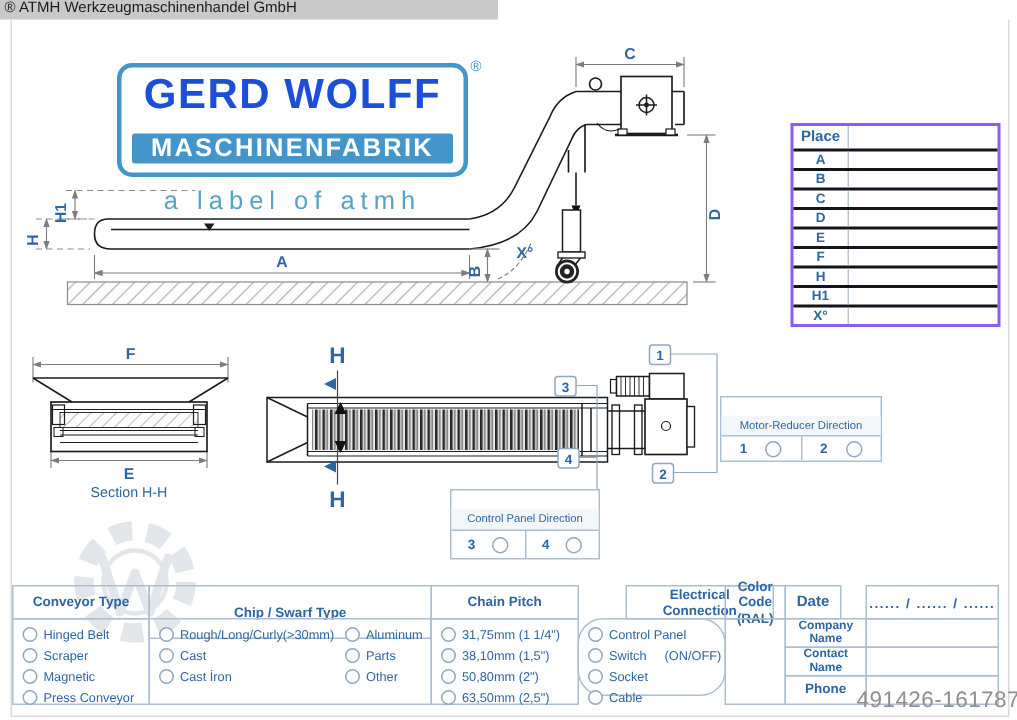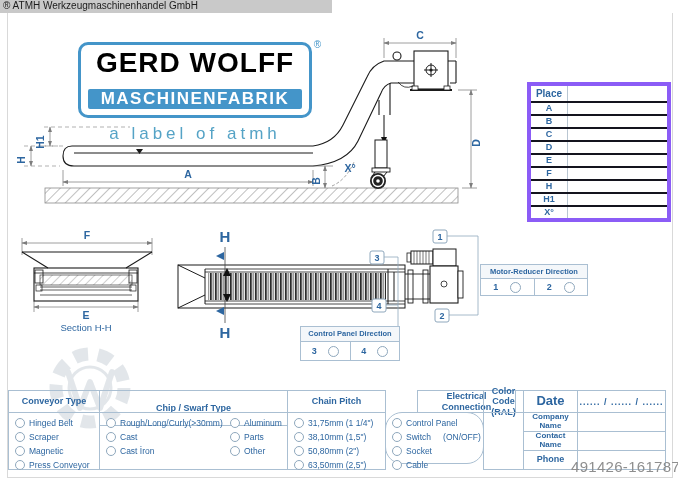--- a/index.html
+++ b/index.html
@@ -18,47 +18,47 @@
   .topbar{position:absolute;left:0;top:0;width:332px;height:13px;background:#c9c9c9;}
   .topbar span{position:absolute;left:3px;top:0px;font-size:10px;color:#1c1c1c;white-space:nowrap;}
   
   .fr{position:absolute;background:#d9d9d9;}
   .fr.l{left:7px;top:13px;width:1px;height:464px;}
   .fr.r{left:672px;top:13px;width:1px;height:464px;}
   .fr.b{left:7px;top:477px;width:666px;height:1px;}
   
   .logo{position:absolute;left:78px;top:42px;width:234px;z-index:3;text-align:center;}
   .logo-box{position:relative;border:3px solid var(--logo-blue);border-radius:10px;padding:3px 7px 6px;background:#fff;}
-  .logo-name{font-size:28px;font-weight:bold;letter-spacing:1px;color:#000000;line-height:1.05;}
+  .logo-name{font-size:28px;font-weight:bold;letter-spacing:1px;color:#1d4ed8;line-height:1.05;}
   .logo-sub{margin-top:12px;background:var(--logo-blue);color:#fff;font-weight:bold;font-size:17px;
             letter-spacing:1.5px;border-radius:2px;padding:0 2px;line-height:1.15;}
   .logo-reg{position:absolute;right:-12px;top:-6px;font-size:10px;color:var(--logo-blue);}
   .logo-tag{margin-top:6px;font-size:17px;color:var(--teal);letter-spacing:4px;}
   
-  .dimtab{position:absolute;left:527px;top:82px;width:136px;border:4px solid #8b5cf6;background:#fff;z-index:2;}
+  .dimtab{position:absolute;left:527px;top:82px;width:136px;border:2px solid #8b5cf6;background:#fff;z-index:2;}
   .dimtab .hd{display:flex;height:15px;border-bottom:2px solid #14141e;font-weight:bold;font-size:10px;}
   .dimtab .hd .c1{width:36px;text-align:center;border-right:1px solid #b9c6d2;line-height:15px;}
   .dimtab .hd .c2{flex:1;text-align:center;line-height:15px;}
   .dimtab .rw{display:flex;height:11px;border-bottom:2px solid #14141e;font-size:9px;font-weight:bold;}
   .dimtab .rw:last-child{border-bottom:none;}
   .dimtab .rw .c1{width:36px;text-align:center;border-right:1px solid #b9c6d2;line-height:11px;}
   .dimtab .rw .c2{flex:1;}
   
   svg{position:absolute;}
   #sideview{left:0;top:20px;z-index:1;}
   #midview{left:0;top:225px;z-index:1;}
   #watermark{left:28px;top:326px;z-index:0;opacity:.5;}
   .dimlbl{fill:var(--blue);font-size:10.5px;font-weight:bold;font-family:"Liberation Sans",sans-serif;}
   .cutlbl{fill:var(--blue);font-size:15px;font-weight:bold;font-family:"Liberation Sans",sans-serif;}
   .caplbl{fill:var(--blue);font-size:9.5px;font-family:"Liberation Sans",sans-serif;}
   .boxnum{fill:var(--blue);font-size:9px;font-weight:bold;font-family:"Liberation Sans",sans-serif;}
   
   .dirtab{position:absolute;background:#fff;border:1px solid var(--bd);z-index:2;}
   .dirtab .dh{border-bottom:1px solid var(--bd);background:#f4f7fa;text-align:center;
-              font-weight:bold;font-size:7.5px;}
+              font-weight:normal;font-size:7.5px;margin-top:12px;}
   .dirtab .db{display:flex;}
   .dirtab .dc{flex:1;display:flex;align-items:center;justify-content:space-evenly;}
   .dirtab .dc + .dc{border-left:1px solid var(--bd);}
   .dirtab .num{font-size:9px;font-weight:bold;}
   .circ{display:inline-block;width:11px;height:11px;border:1px solid var(--bd2);border-radius:50%;background:#fff;box-sizing:border-box;}
   #mrtab{left:480px;top:264px;width:106px;}
   #mrtab .dh{height:13px;line-height:13px;}
   #mrtab .db{height:16px;}
   #cptab{left:300px;top:326px;width:98px;}
   #cptab .dh{height:14px;line-height:14px;}
@@ -380,21 +380,21 @@
     </div>
   </div>
 
   <div class="form">
 
     <div class="fc fh" style="left:0;top:0;width:92px;height:23px;">Conveyor Type</div>
     <div class="fc fh" style="left:91px;top:0;width:189px;height:36px;">Chip / Swarf Type</div>
     <div class="fc fh" style="left:279px;top:0;width:99px;height:23px;">Chain Pitch</div>
     <div class="fc fh" style="left:377px;top:0;width:99px;height:23px;padding:0 10px;margin-left:32px;">Electrical Connection</div>
     <div class="fc fh" style="left:475px;top:0;width:41px;height:23px;padding:0 2px;">Color Code (RAL)</div>
-    <div class="fc meta-l" style="left:515px;top:0;width:55px;height:23px;font-size:13px;">Date</div>
+    <div class="fc meta-l" style="left:515px;top:0;width:38px;height:23px;font-size:10px;">Date</div>
     <div class="fc meta-v" style="left:569px;top:0;width:89px;height:23px;">...... / ...... / ......</div>
 
     <div class="fc" style="left:0;top:22px;width:92px;height:58px;">
       <div class="items">
         <div class="item">
             <span class="chk"></span>
             <span>Hinged Belt</span>
           </div>
         <div class="item">
             <span class="chk"></span>

